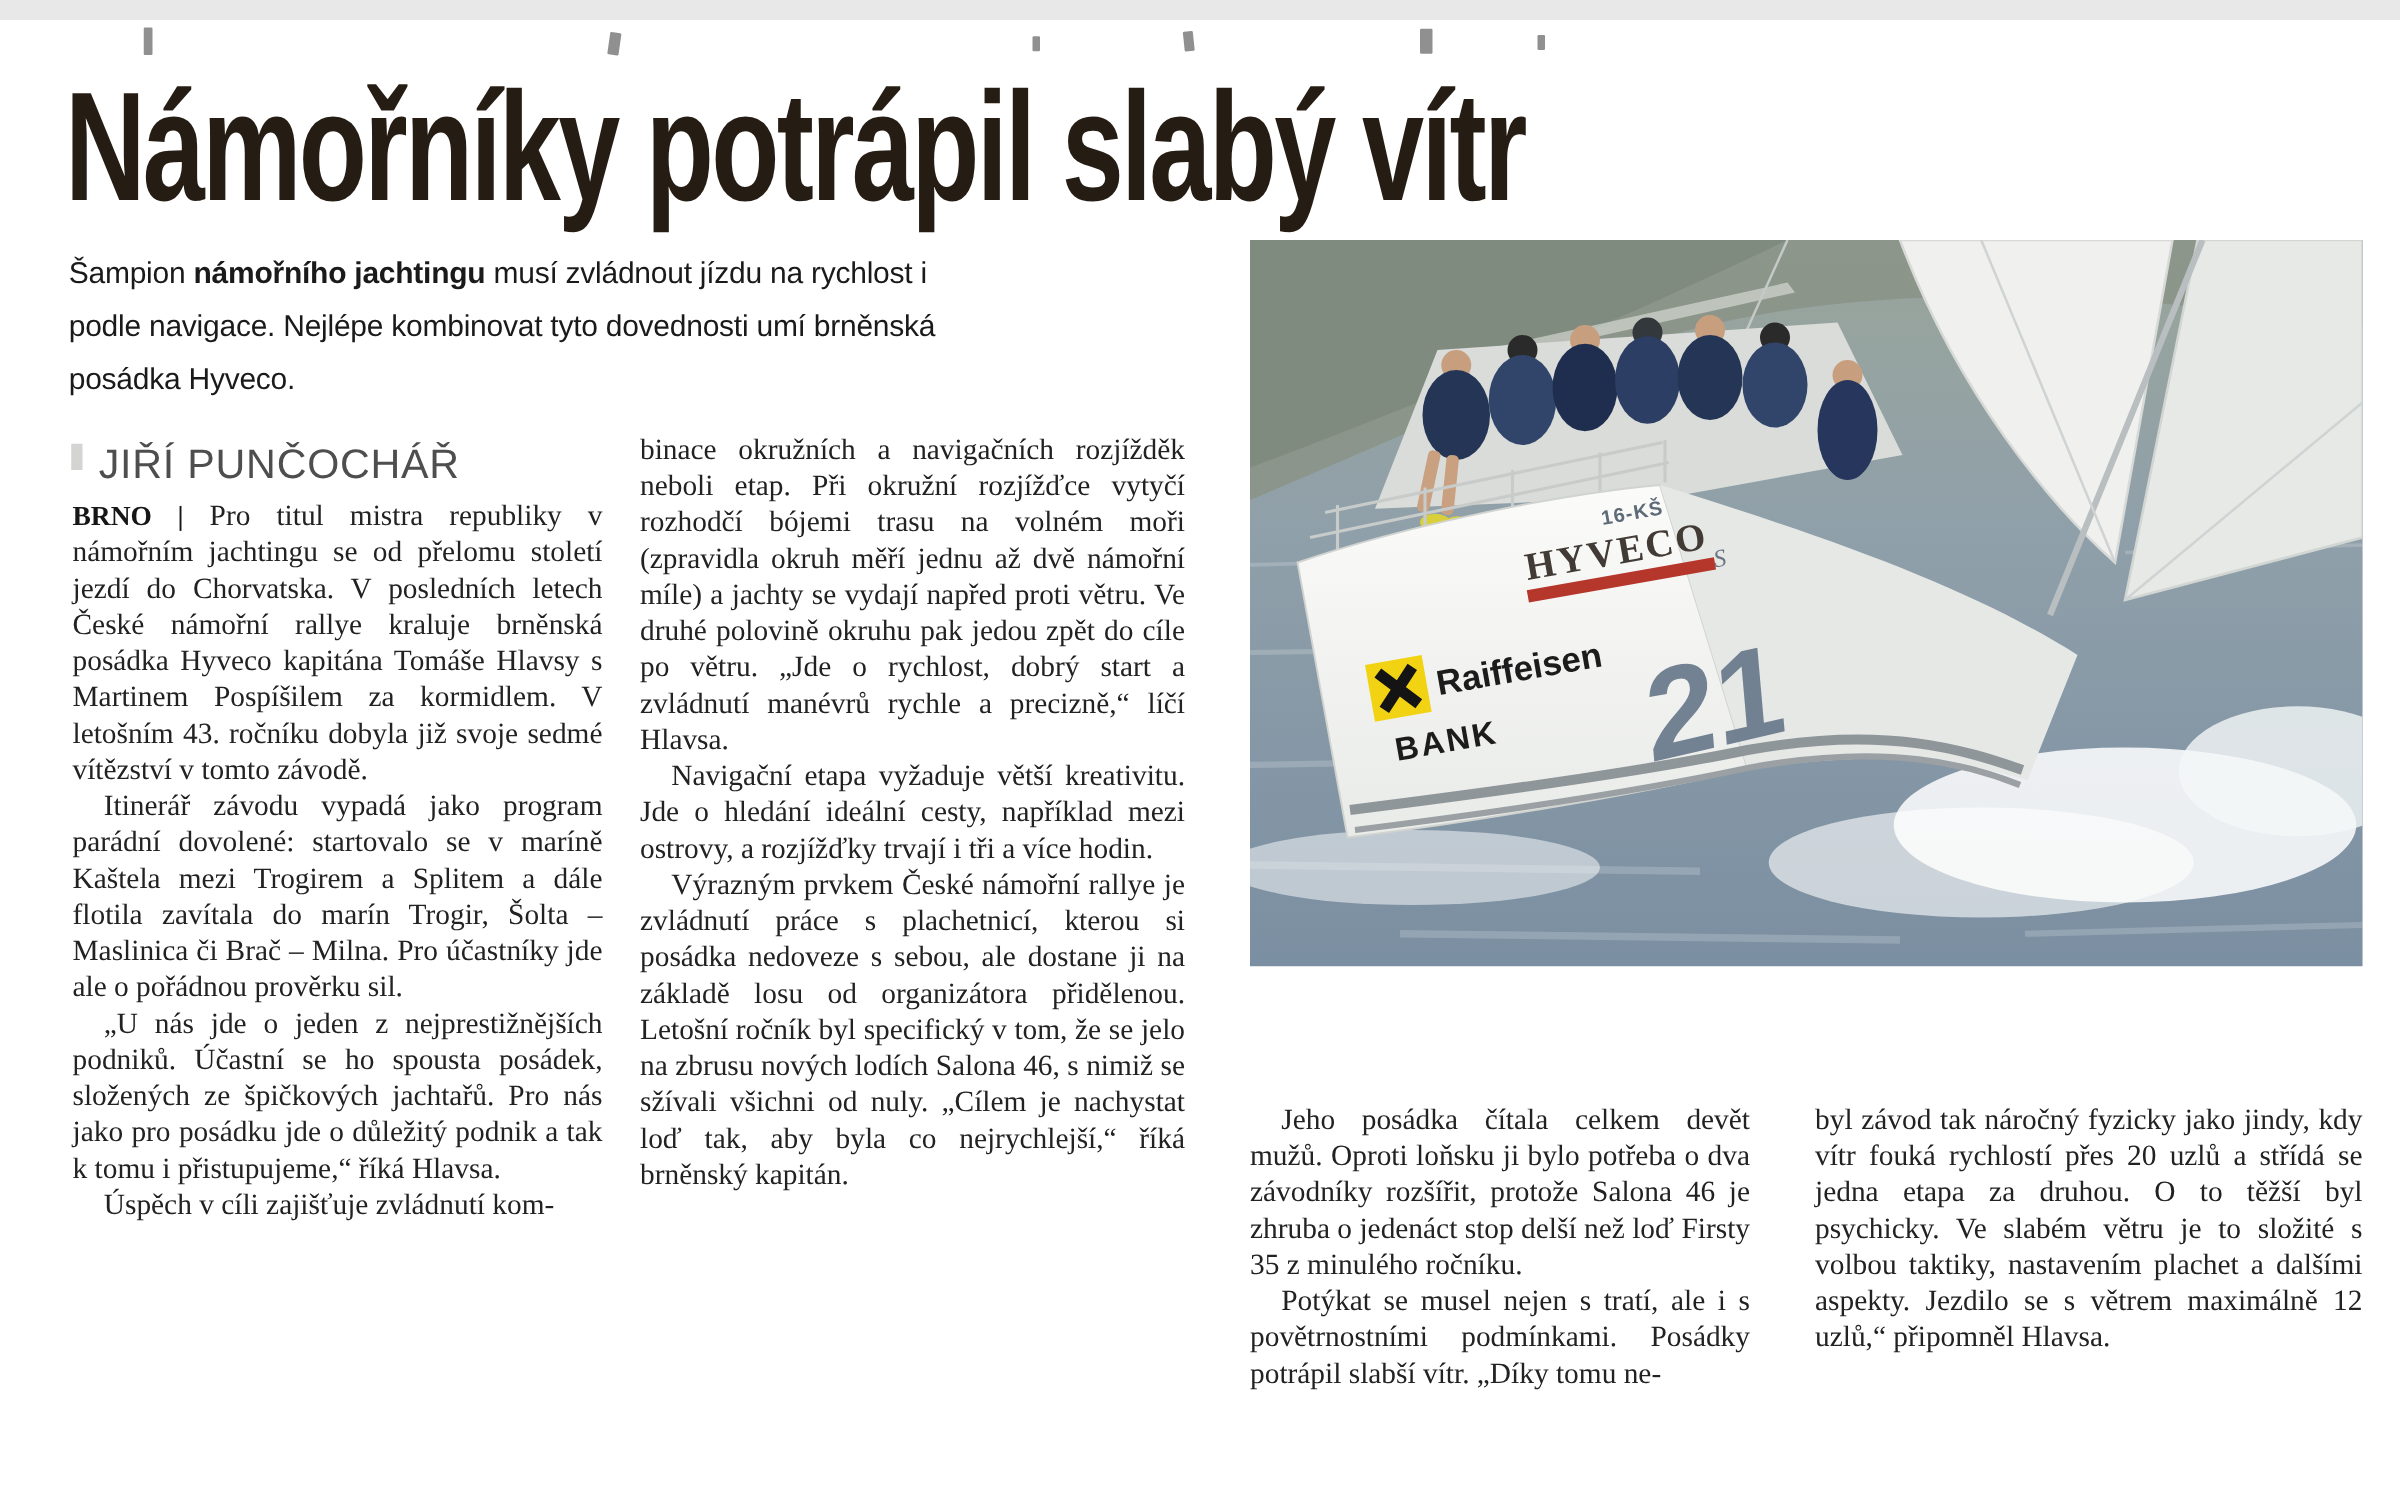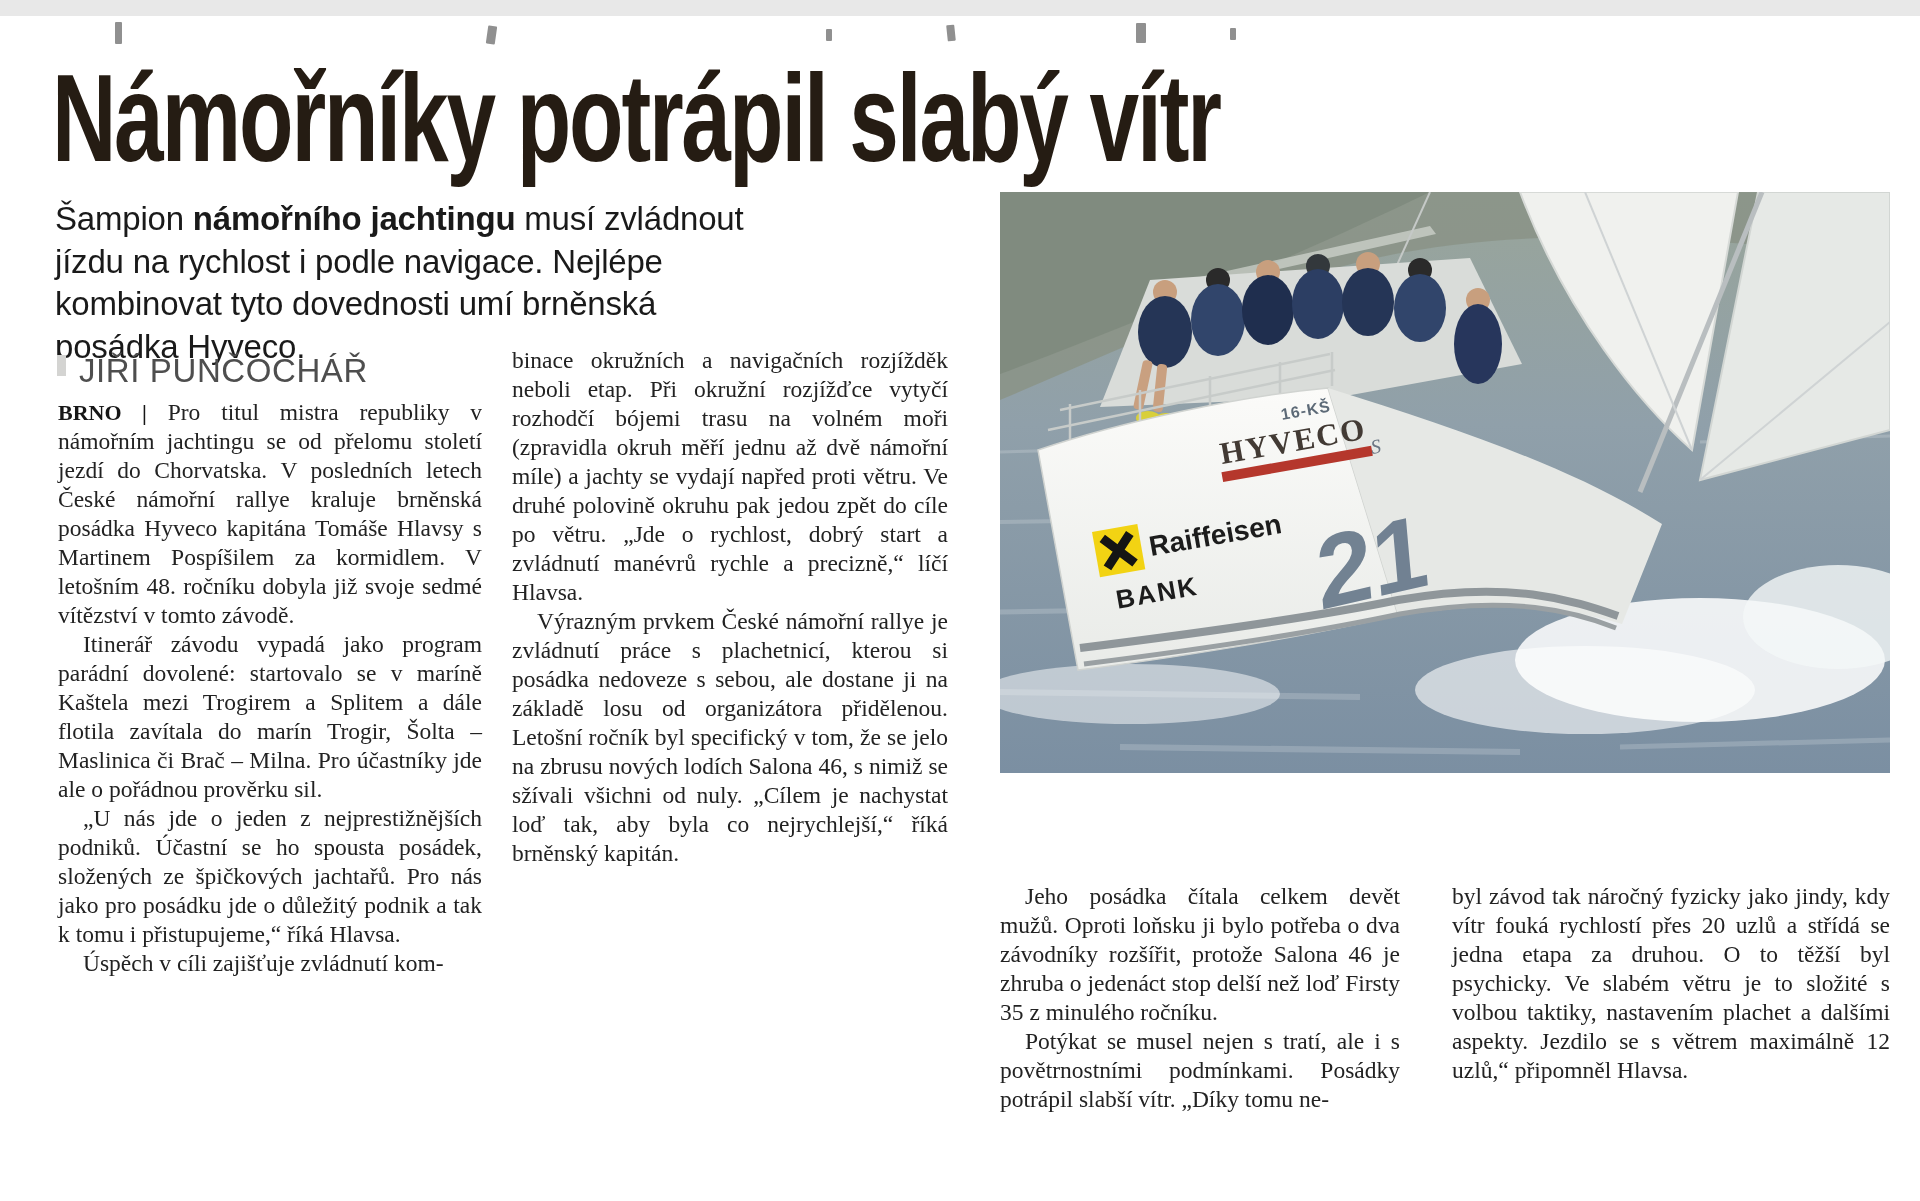--- a/index.html
+++ b/index.html
@@ -12,21 +12,21 @@
   .spk{position:absolute;background:#555;opacity:.65;border-radius:1px;}
 
   .headline{
     position:absolute;left:52px;top:40px;margin:0;
     font-family:"Liberation Sans",sans-serif;font-weight:700;
     font-size:124px;line-height:1;letter-spacing:-3px;color:#251c13;
     transform:scaleX(0.72);transform-origin:left top;white-space:nowrap;
   }
   .lede{
     position:absolute;left:55px;top:182px;width:708px;margin:0;
-    font-family:"Liberation Sans",sans-serif;font-size:33px;line-height:42.5px;
+    font-family:"Liberation Sans",sans-serif;font-size:24px;line-height:42.5px;
     color:#1a1a1a;letter-spacing:-0.2px;
   }
   .lede b{font-weight:700;}
   .byline-mark{position:absolute;left:57px;top:339px;width:9px;height:21px;background:#d4d4d2;}
   .byline{
     position:absolute;left:79px;top:336px;
     font-family:"Liberation Sans",sans-serif;font-size:33px;color:#4e4e4e;
     letter-spacing:0.6px;
   }
   .col{position:absolute;color:#222;}
@@ -66,28 +66,29 @@
   <div class="spk" style="left:1230px;top:12px;width:6px;height:12px;"></div>
 
   <h1 class="headline">Námořníky potrápil slabý vítr</h1>
 
   <p class="lede"><span>Šampion </span><b>námořního jachtingu</b><span> musí zvládnout jízdu na rychlost i podle navigace. Nejlépe kombinovat tyto dovednosti umí brněnská posádka Hyveco.</span></p>
 
   <div class="byline-mark"></div>
   <div class="byline">JIŘÍ PUNČOCHÁŘ</div>
 
   <div class="col col1">
-    <p><b class="dateline">BRNO |</b> <span>Pro titul mistra republiky v námořním jachtingu se od přelomu století jezdí do Chorvatska. V posledních letech České námořní rallye kraluje brněnská posádka Hyveco kapitána Tomáše Hlavsy s Martinem Pospíšilem za kormidlem. V letošním 48. ročníku dobyla již svoje sedmé vítězství v tomto závodě.</span></p>
+    <p><b class="dateline">BRNO |</b> <span>Pro titul mistra republiky v námořním jachtingu se od přelomu století jezdí do Chorvatska. V posledních letech České námořní rallye kraluje brněnská posádka Hyveco kapitána Tomáše Hlavsy s Martinem Pospíšilem za kormidlem. V letošním 43. ročníku dobyla již svoje sedmé vítězství v tomto závodě.</span></p>
     <p class="indent">Itinerář závodu vypadá jako program parádní dovolené: startovalo se v maríně Kaštela mezi Trogirem a Splitem a dále flotila zavítala do marín Trogir, Šolta – Maslinica či Brač – Milna. Pro účastníky jde ale o pořádnou prověrku sil.</p>
     <p class="indent">„U nás jde o jeden z nejprestižnějších podniků. Účastní se ho spousta posádek, složených ze špičkových jachtařů. Pro nás jako pro posádku jde o důležitý podnik a tak k tomu i přistupujeme,“ říká Hlavsa.</p>
     <p class="indent">Úspěch v cíli zajišťuje zvládnutí kom-</p>
   </div>
 
   <div class="col col2">
     <p>binace okružních a navigačních rozjížděk neboli etap. Při okružní rozjížďce vytyčí rozhodčí bójemi trasu na volném moři (zpravidla okruh měří jednu až dvě námořní míle) a jachty se vydají napřed proti větru. Ve druhé polovině okruhu pak jedou zpět do cíle po větru. „Jde o rychlost, dobrý start a zvládnutí manévrů rychle a precizně,“ líčí Hlavsa.</p>
+    <p class="indent">Navigační etapa vyžaduje větší kreativitu. Jde o hledání ideální cesty, například mezi ostrovy, a rozjížďky trvají i tři a více hodin.</p>
     <p class="indent">Výrazným prvkem České námořní rallye je zvládnutí práce s plachetnicí, kterou si posádka nedoveze s sebou, ale dostane ji na základě losu od organizátora přidělenou. Letošní ročník byl specifický v tom, že se jelo na zbrusu nových lodích Salona 46, s nimiž se sžívali všichni od nuly. „Cílem je nachystat loď tak, aby byla co nejrychlejší,“ říká brněnský kapitán.</p>
   </div>
 
   <div class="col col3">
     <p class="indent">Jeho posádka čítala celkem devět mužů. Oproti loňsku ji bylo potřeba o dva závodníky rozšířit, protože Salona 46 je zhruba o jedenáct stop delší než loď Firsty 35 z minulého ročníku.</p>
     <p class="indent">Potýkat se musel nejen s tratí, ale i s povětrnostními podmínkami. Posádky potrápil slabší vítr. „Díky tomu ne-</p>
   </div>
 
   <div class="col col4">
     <p>byl závod tak náročný fyzicky jako jindy, kdy vítr fouká rychlostí přes 20 uzlů a střídá se jedna etapa za druhou. O to těžší byl psychicky. Ve slabém větru je to složité s volbou taktiky, nastavením plachet a dalšími aspekty. Jezdilo se s větrem maximálně 12 uzlů,“ připomněl Hlavsa.</p>

